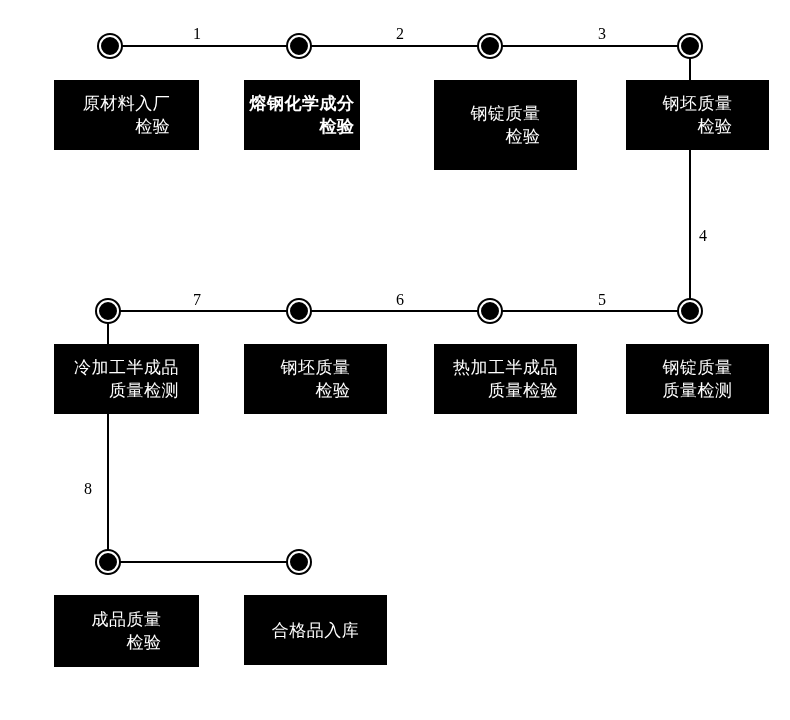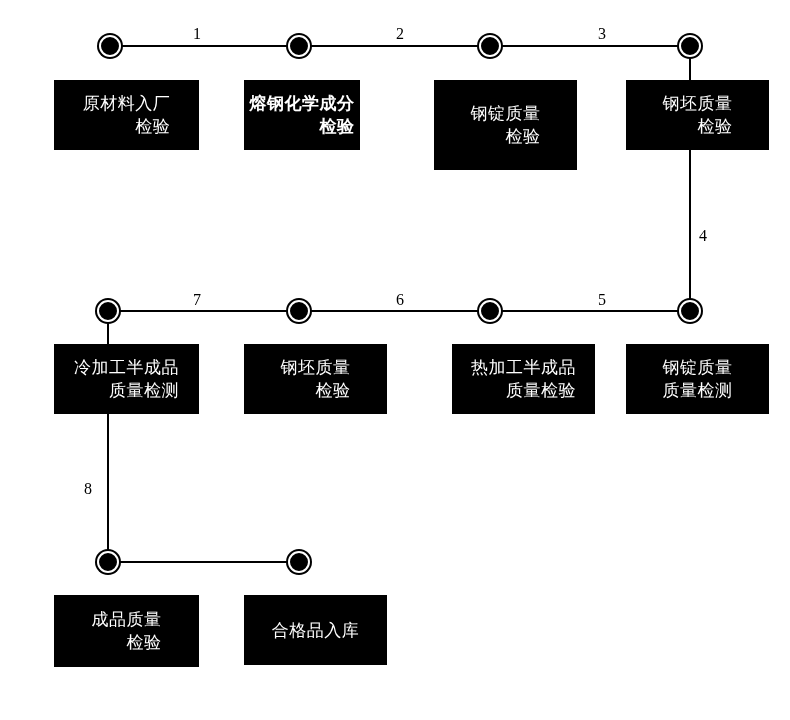--- a/index.html
+++ b/index.html
@@ -94,21 +94,21 @@
       <div class="box" style="left: 228px; top: 80px; width: 116px; height: 70px; font-weight: bold;">熔钢化学成分
 检验</div>
       <div class="box" style="left: 418px; top: 80px; width: 143px; height: 90px;">钢锭质量
 检验</div>
       <div class="box" style="left: 610px; top: 80px; width: 143px; height: 70px;">钢坯质量
 检验</div>
       <div class="box" style="left: 38px; top: 344px; width: 145px; height: 70px;">冷加工半成品
 质量检测</div>
       <div class="box" style="left: 228px; top: 344px; width: 143px; height: 70px;">钢坯质量
 检验</div>
-      <div class="box" style="left: 436px; top: 344px; width: 143px; height: 70px;">热加工半成品
+      <div class="box" style="left: 418px; top: 344px; width: 143px; height: 70px;">热加工半成品
 质量检验</div>
       <div class="box" style="left: 610px; top: 344px; width: 143px; height: 70px;">钢锭质量
 质量检测</div>
       <div class="box" style="left: 38px; top: 595px; width: 145px; height: 72px;">成品质量
 检验</div>
       <div class="box" style="left: 228px; top: 595px; width: 143px; height: 70px;">合格品入库</div>
     </div>
   <div id="labels-host">
       <div class="edge-label" style="left: 197px; top: 34px;">1</div>
       <div class="edge-label" style="left: 400px; top: 34px;">2</div>

